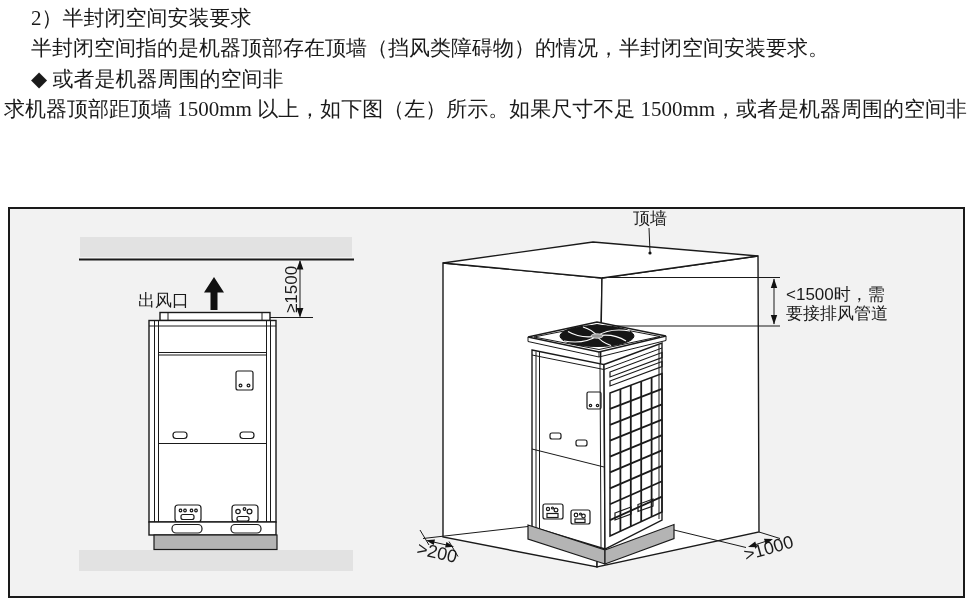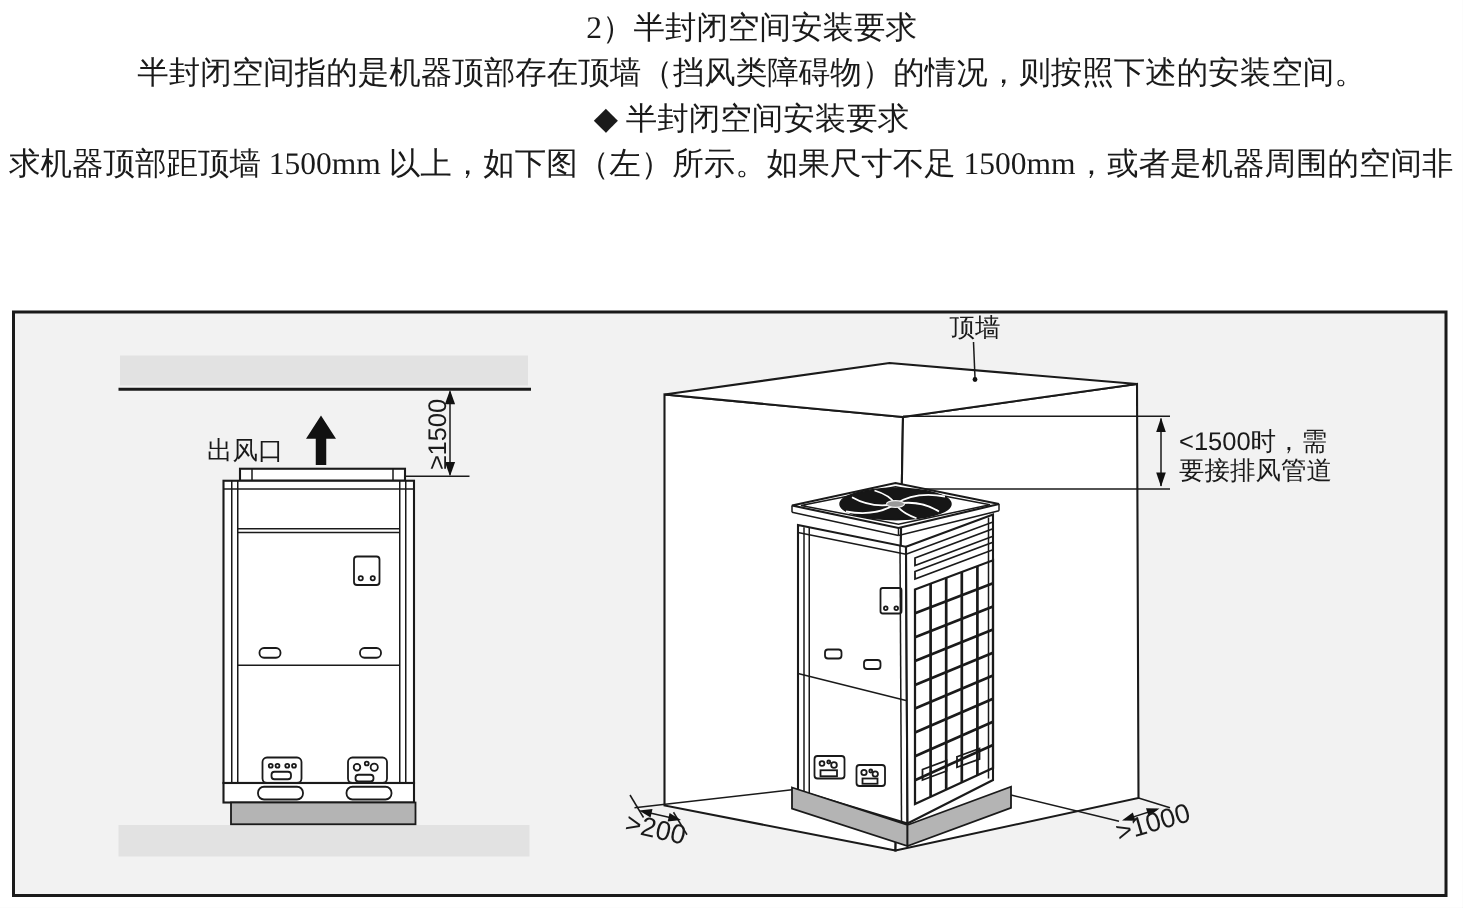--- a/index.html
+++ b/index.html
@@ -1,20 +1,20 @@
 <!DOCTYPE html>
 <html><head>
 <meta charset="utf-8">
 <style>
   html,body{margin:0;padding:0;background:#fff;}
   body{width:975px;height:605px;position:relative;overflow:hidden;
        font-family:"Liberation Serif","DejaVu Serif",serif;color:#1a1a1a;}
   .textblock{position:absolute;left:0;top:0;width:967px;padding:3px 4px 0 4px;
              font-size:21px;line-height:30.3px;}
-  .line{white-space:nowrap;text-align:center;}
+  .line{white-space:nowrap;}
   .line.ind{text-indent:27px;}
   .figbox{position:absolute;left:8px;top:207px;width:953px;height:387px;
           border:2px solid #1a1a1a;background:#f2f2f2;}
   svg{display:block;}
   .wh{fill:#ffffff;stroke:#1a1a1a;stroke-width:1.4;}
   .gy{fill:#b4b4b4;stroke:#1a1a1a;stroke-width:1.2;}
   .lt{fill:#e2e2e2;stroke:none;}
   .ln{stroke:#1a1a1a;stroke-width:1.2;fill:none;stroke-linecap:square;}
   .thin{stroke:#1a1a1a;stroke-width:1;fill:none;}
   .grid{stroke:#1a1a1a;stroke-width:1.8;fill:none;}
@@ -22,22 +22,22 @@
   .none{fill:none;stroke:#1a1a1a;stroke-width:1.2;}
   text.cjk{font-family:"Liberation Serif","DejaVu Serif",serif;font-size:17px;fill:#1a1a1a;}
   text.dim{font-family:"Liberation Sans","DejaVu Sans",sans-serif;font-size:17px;fill:#1a1a1a;}
   text.dims{font-family:"Liberation Sans","DejaVu Sans",sans-serif;font-size:18px;fill:#1a1a1a;}
 </style>
 </head>
 <body>
 
 <div class="textblock">
   <div class="line ind">2）半封闭空间安装要求</div>
-  <div class="line ind">半封闭空间指的是机器顶部存在顶墙（挡风类障碍物）的情况，则按照下述的安装空间。</div>
-  <div class="line ind">◆ 半封闭空间安装要求</div>
+  <div class="line ind">半封闭空间指的是机器顶部存在顶墙（挡风类障碍物）的情况，半封闭空间安装要求。</div>
+  <div class="line ind">◆ 或者是机器周围的空间非</div>
   <div class="line">求机器顶部距顶墙 1500mm 以上，如下图（左）所示。如果尺寸不足 1500mm，或者是机器周围的空间非</div>
 </div>
 
 <div class="figbox">
 <svg width="953" height="387" viewBox="0 0 953 387">
 
   <g>
     <rect class="lt" x="70" y="28" width="272" height="20"></rect>
     <line class="ln" x1="70" y1="50.5" x2="343" y2="50.5" style="stroke-width:2"></line>
     <rect class="lt" x="69" y="341" width="274" height="21"></rect>

